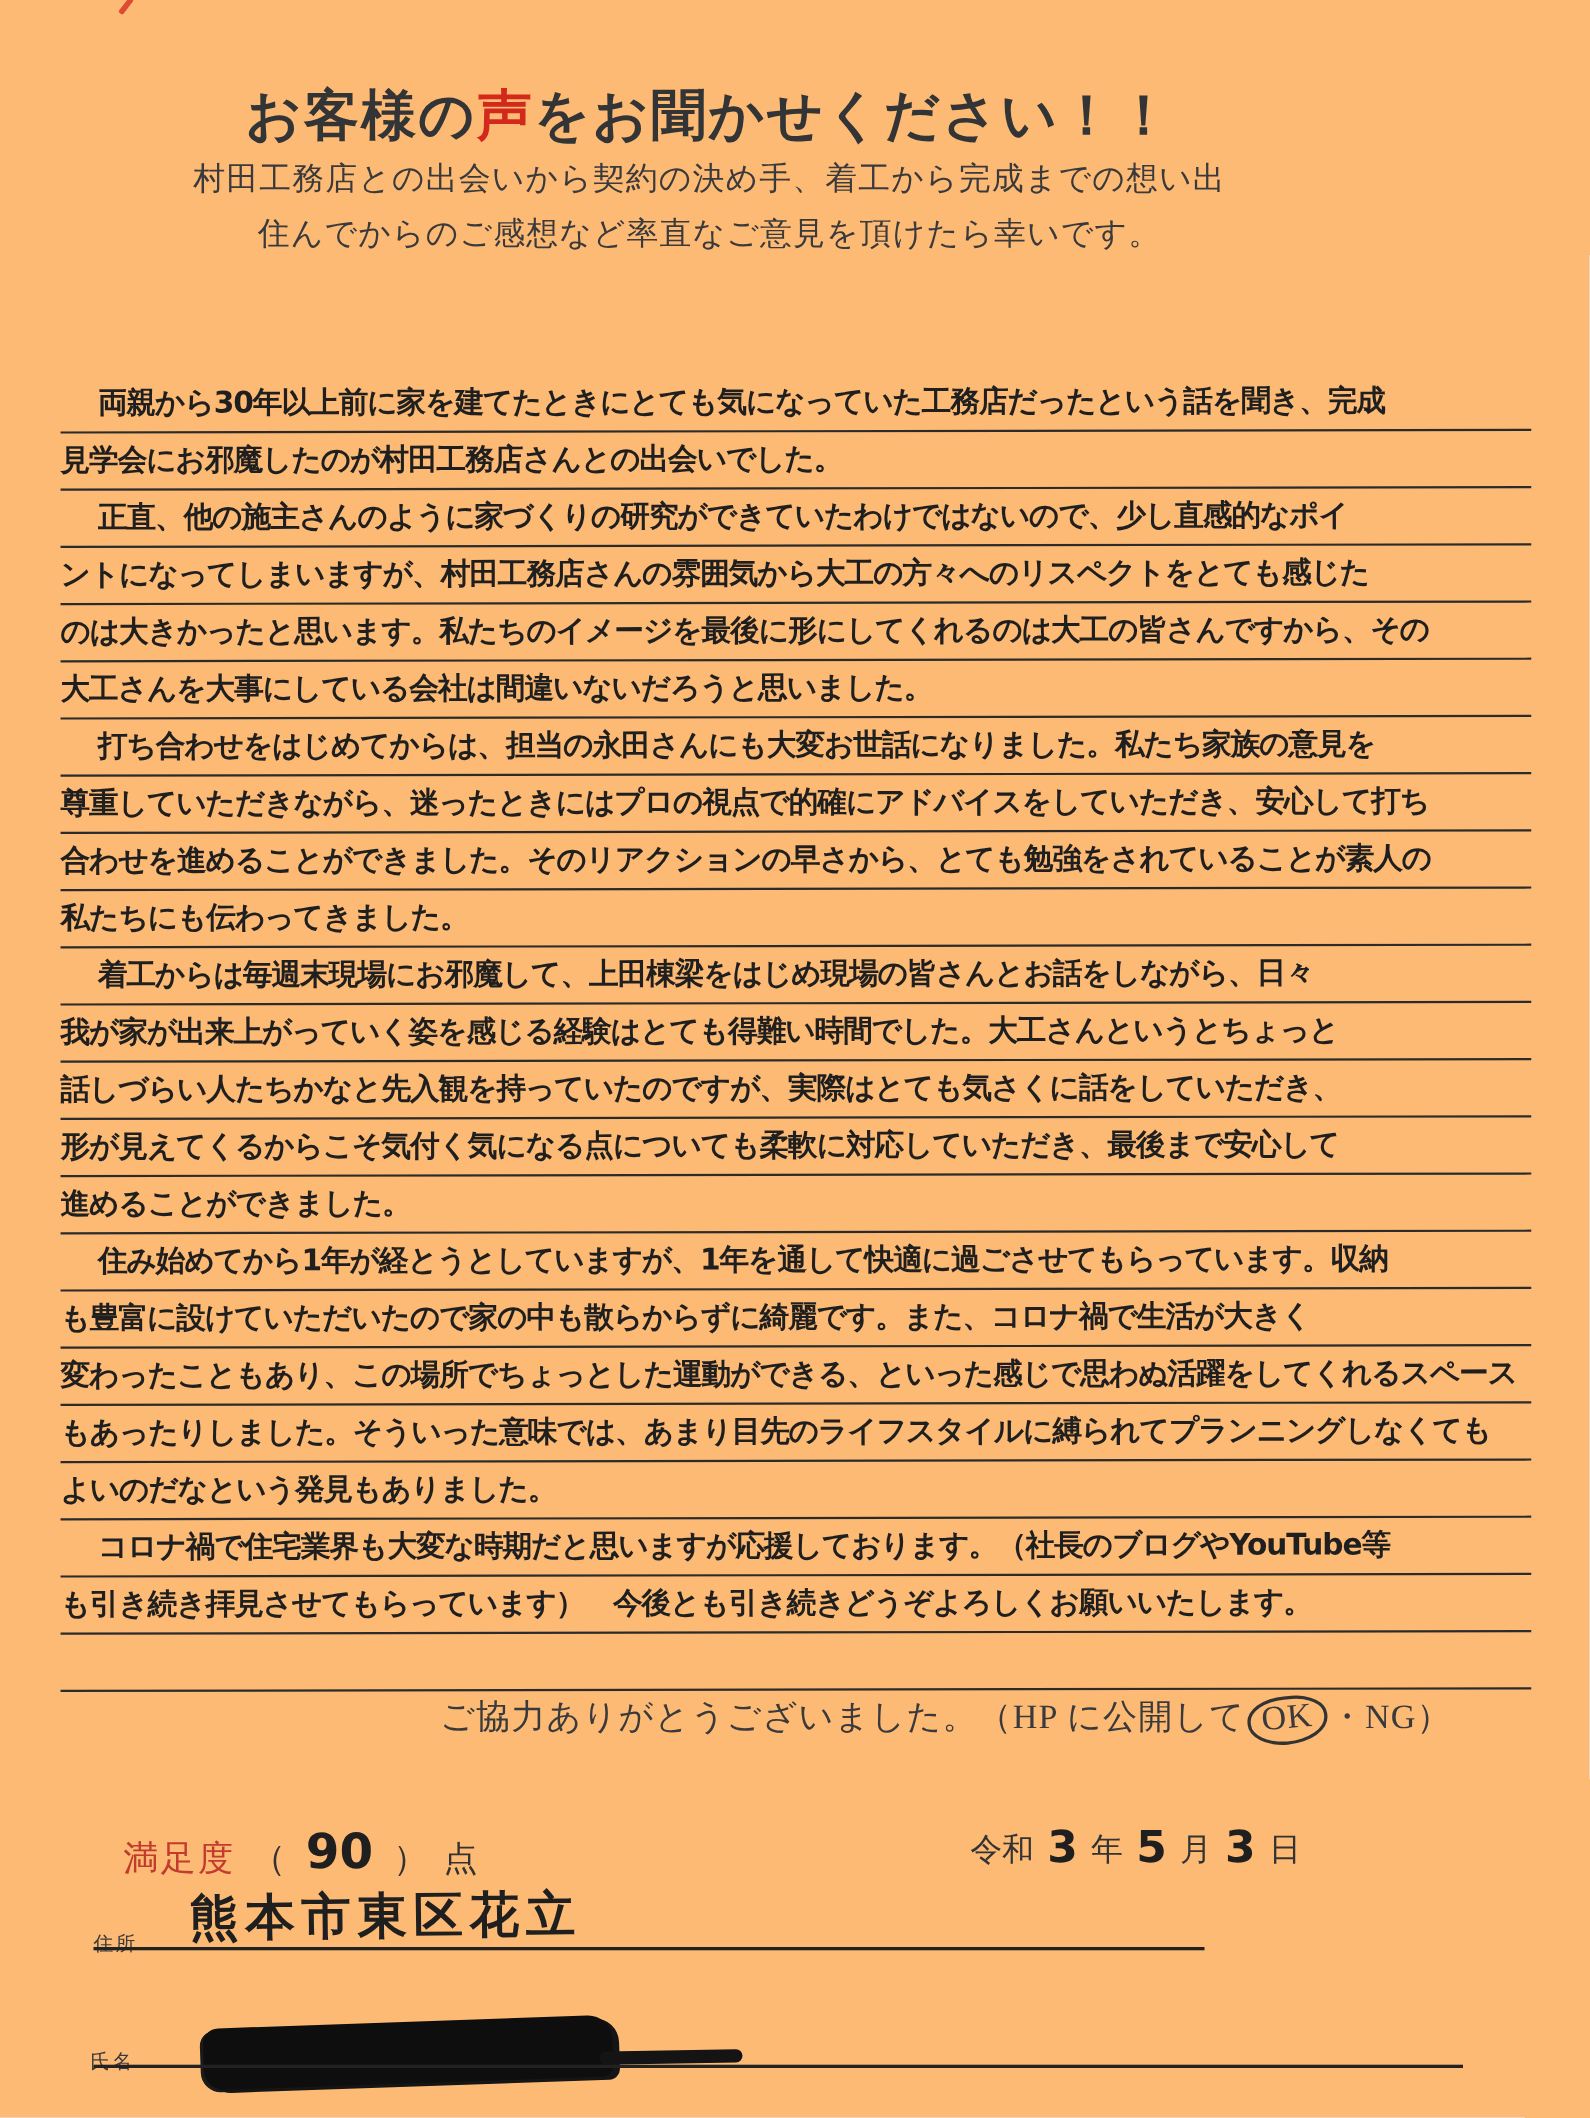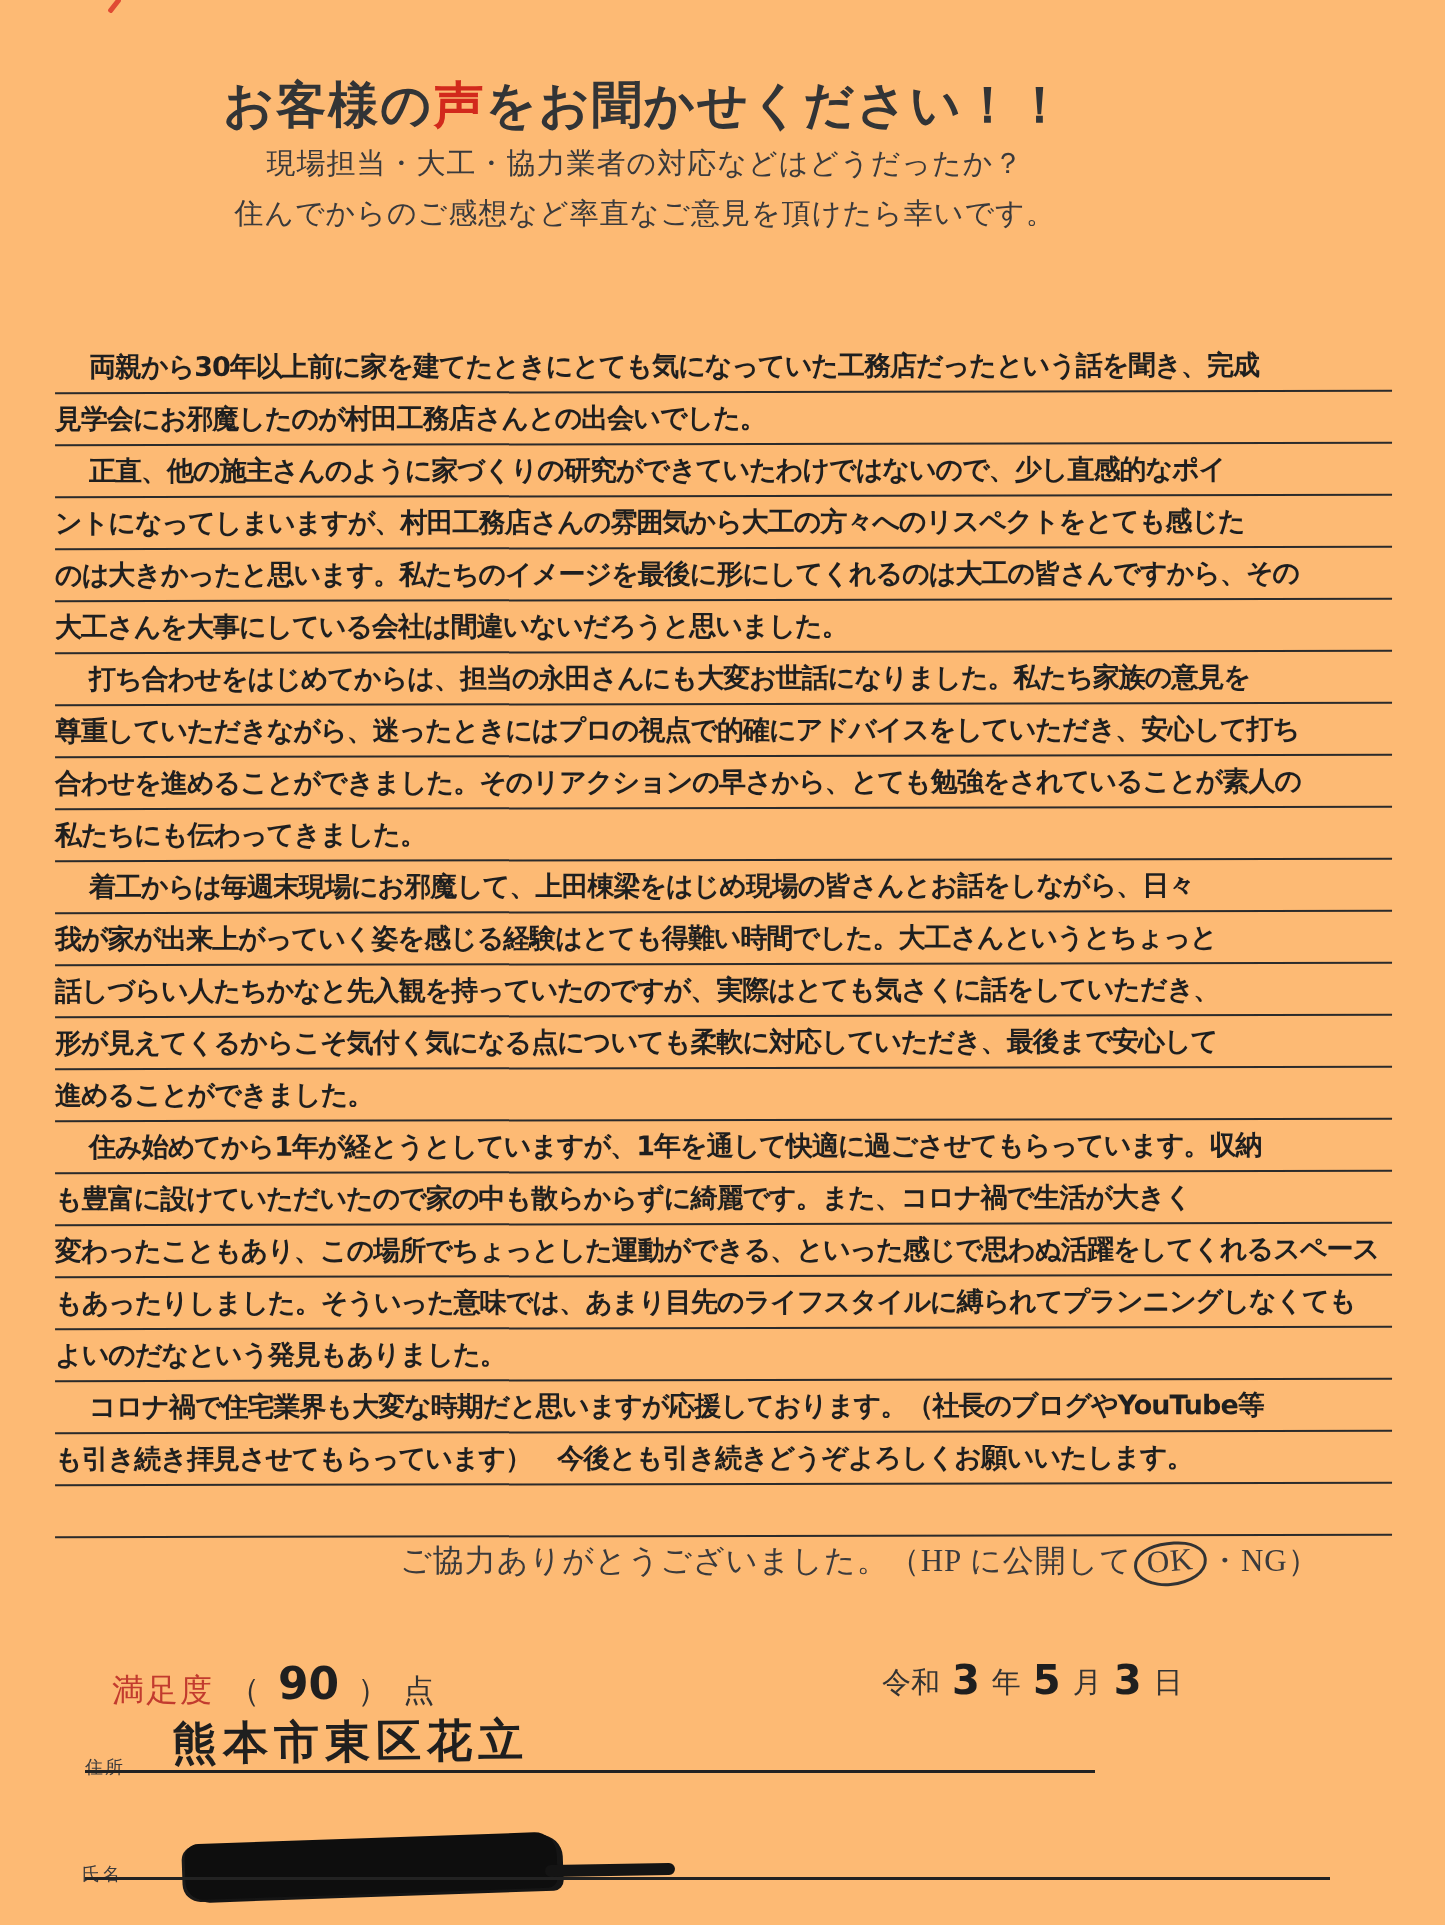--- a/index.html
+++ b/index.html
@@ -101,21 +101,21 @@
 </head>
 <body>
 
 <div class="page">
 
   <div class="scan-mark"></div>
 
   <div class="title"><span>お客様の</span><span class="accent">声</span><span>をお聞かせください！！</span></div>
 
   <div class="subtitles">
-    <div>現場担当・大工・協力業者の対応などはどうだったか？</div>
+    <div>村田工務店との出会いから契約の決め手、着工から完成までの想い出</div>
     <div>住んでからのご感想など率直なご意見を頂けたら幸いです。</div>
   </div>
 
   <div class="ruled hand">
     <div class="hand-line para-start">両親から30年以上前に家を建てたときにとても気になっていた工務店だったという話を聞き、完成</div>
     <div class="hand-line">見学会にお邪魔したのが村田工務店さんとの出会いでした。</div>
     <div class="hand-line para-start">正直、他の施主さんのように家づくりの研究ができていたわけではないので、少し直感的なポイ</div>
     <div class="hand-line">ントになってしまいますが、村田工務店さんの雰囲気から大工の方々へのリスペクトをとても感じた</div>
     <div class="hand-line">のは大きかったと思います。私たちのイメージを最後に形にしてくれるのは大工の皆さんですから、その</div>
     <div class="hand-line">大工さんを大事にしている会社は間違いないだろうと思いました。</div>

